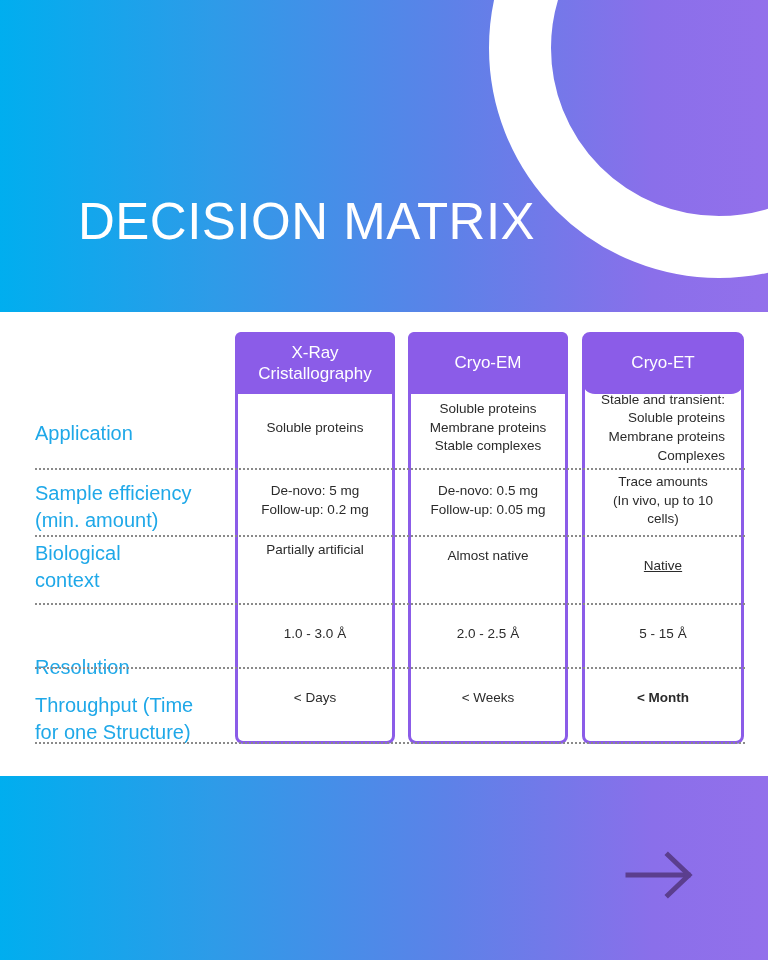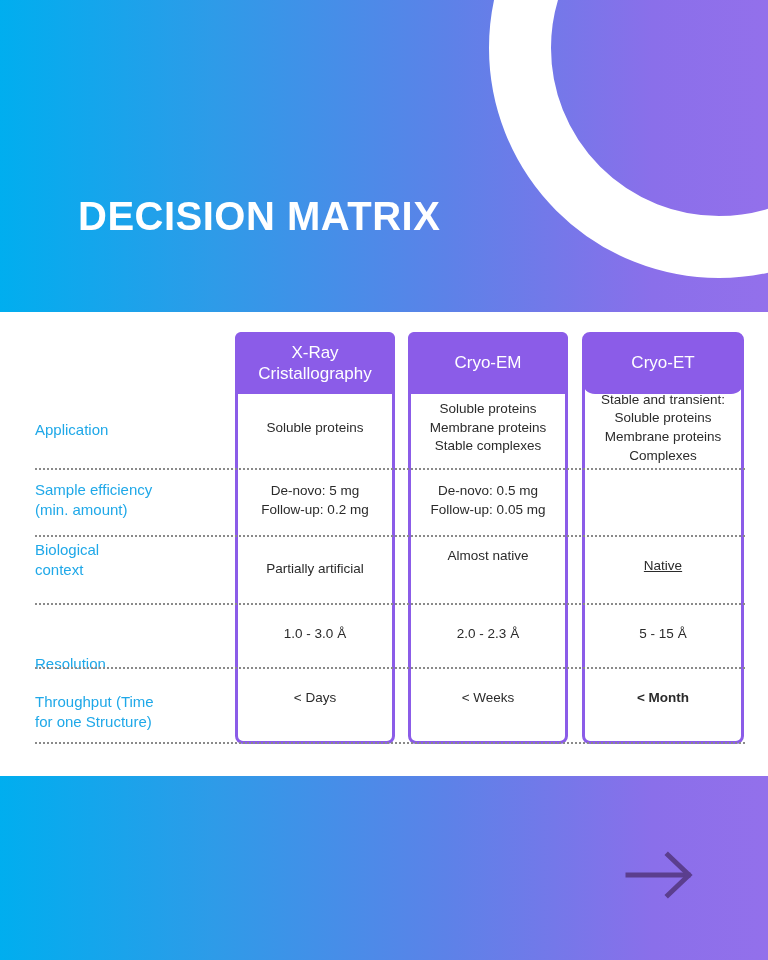--- a/index.html
+++ b/index.html
@@ -38,22 +38,22 @@
     width: 460px;
     height: 460px;
     border-radius: 50%;
     border: 62px solid #ffffff;
     box-sizing: border-box;
   }
   .poster-title {
     position: absolute;
     left: 78px;
     top: 196px;
-    font-size: 40px;
-    font-weight: bold;
+    font-size: 51px;
+    font-weight: normal;
     color: #ffffff;
     letter-spacing: 0.5px;
     line-height: 1;
     white-space: nowrap;
   }
 
   
   .matrix {
     position: absolute;
     left: 0;
@@ -109,21 +109,21 @@
     border-top: 2.5px dotted #8a8a8a;
     z-index: 4;
   }
 
   
   .row-label {
     position: absolute;
     left: 35px;
     width: 195px;
     color: #1FA8E8;
-    font-size: 15px;
+    font-size: 20px;
     line-height: 1.35;
     z-index: 3;
   }
 
   
   .cell {
     position: absolute;
     color: #2b2b2b;
     font-size: 13.5px;
     line-height: 1.38;
@@ -182,44 +182,47 @@
     </div>
     <div class="col-head c3">
       <span style="white-space:pre-line">Cryo-ET</span>
     </div>
 
     <div class="row-label" style="top: 108px; white-space: pre-line;">Application</div>
     <div class="cell c1" style="top: 82px; height: 68px; white-space: pre-line;">Soluble proteins</div>
     <div class="cell c2" style="top: 82px; height: 68px; white-space: pre-line;">Soluble proteins
 Membrane proteins
 Stable complexes</div>
-    <div class="cell c3" style="top: 82px; height: 68px; white-space: pre-line;">Stable and transient:
+    <div class="cell c3" style="top: 82px; height: 68px; white-space: pre-line; text-align: right;">Stable and transient:
 Soluble proteins
 Membrane proteins
 Complexes</div>
     <div class="sep" style="top:156px;"></div>
 
     <div class="row-label" style="top: 168px; white-space: pre-line;">Sample efficiency
 (min. amount)</div>
     <div class="cell c1" style="top: 158px; height: 62px; white-space: pre-line;">De-novo: 5 mg
 Follow-up: 0.2 mg</div>
     <div class="cell c2" style="top: 158px; height: 62px; white-space: pre-line;">De-novo: 0.5 mg
 Follow-up: 0.05 mg</div>
+    <div class="cell c3" style="top: 158px; height: 62px; white-space: pre-line;">Trace amounts
+(In vivo, up to 10
+cells)</div>
     <div class="sep" style="top:223px;"></div>
 
     <div class="row-label" style="top: 228px; white-space: pre-line;">Biological
 context</div>
-    <div class="cell c1" style="top: 229px; height: 56px; white-space: pre-line;">Partially artificial</div>
+    <div class="cell c1" style="top: 210px; height: 56px; white-space: pre-line;">Partially artificial</div>
     <div class="cell c2" style="top: 216px; height: 56px; white-space: pre-line;">Almost native</div>
     <div class="cell c3" style="top: 226px; height: 56px; white-space: pre-line; text-decoration: underline;">Native</div>
     <div class="sep" style="top:291px;"></div>
 
     <div class="row-label" style="top: 308px; white-space: pre-line; margin-top: 34px;">Resolution</div>
     <div class="cell c1" style="top: 294px; height: 56px; white-space: pre-line;">1.0 - 3.0 Å</div>
-    <div class="cell c2" style="top: 294px; height: 56px; white-space: pre-line;">2.0 - 2.3 Å</div>
+    <div class="cell c2" style="top: 294px; height: 56px; white-space: pre-line;">2.0 - 2.5 Å</div>
     <div class="cell c3" style="top: 294px; height: 56px; white-space: pre-line;">5 - 15 Å</div>
     <div class="sep" style="top:355px;"></div>
 
     <div class="row-label" style="top: 360px; white-space: pre-line; margin-top: 20px;">Throughput (Time
 for one Structure)</div>
     <div class="cell c1" style="top: 358px; height: 56px; white-space: pre-line;">&lt; Days</div>
     <div class="cell c2" style="top: 358px; height: 56px; white-space: pre-line;">&lt; Weeks</div>
     <div class="cell c3" style="top: 358px; height: 56px; white-space: pre-line; font-weight: bold;">&lt; Month</div>
     <div class="sep" style="top:430px;"></div>
 

